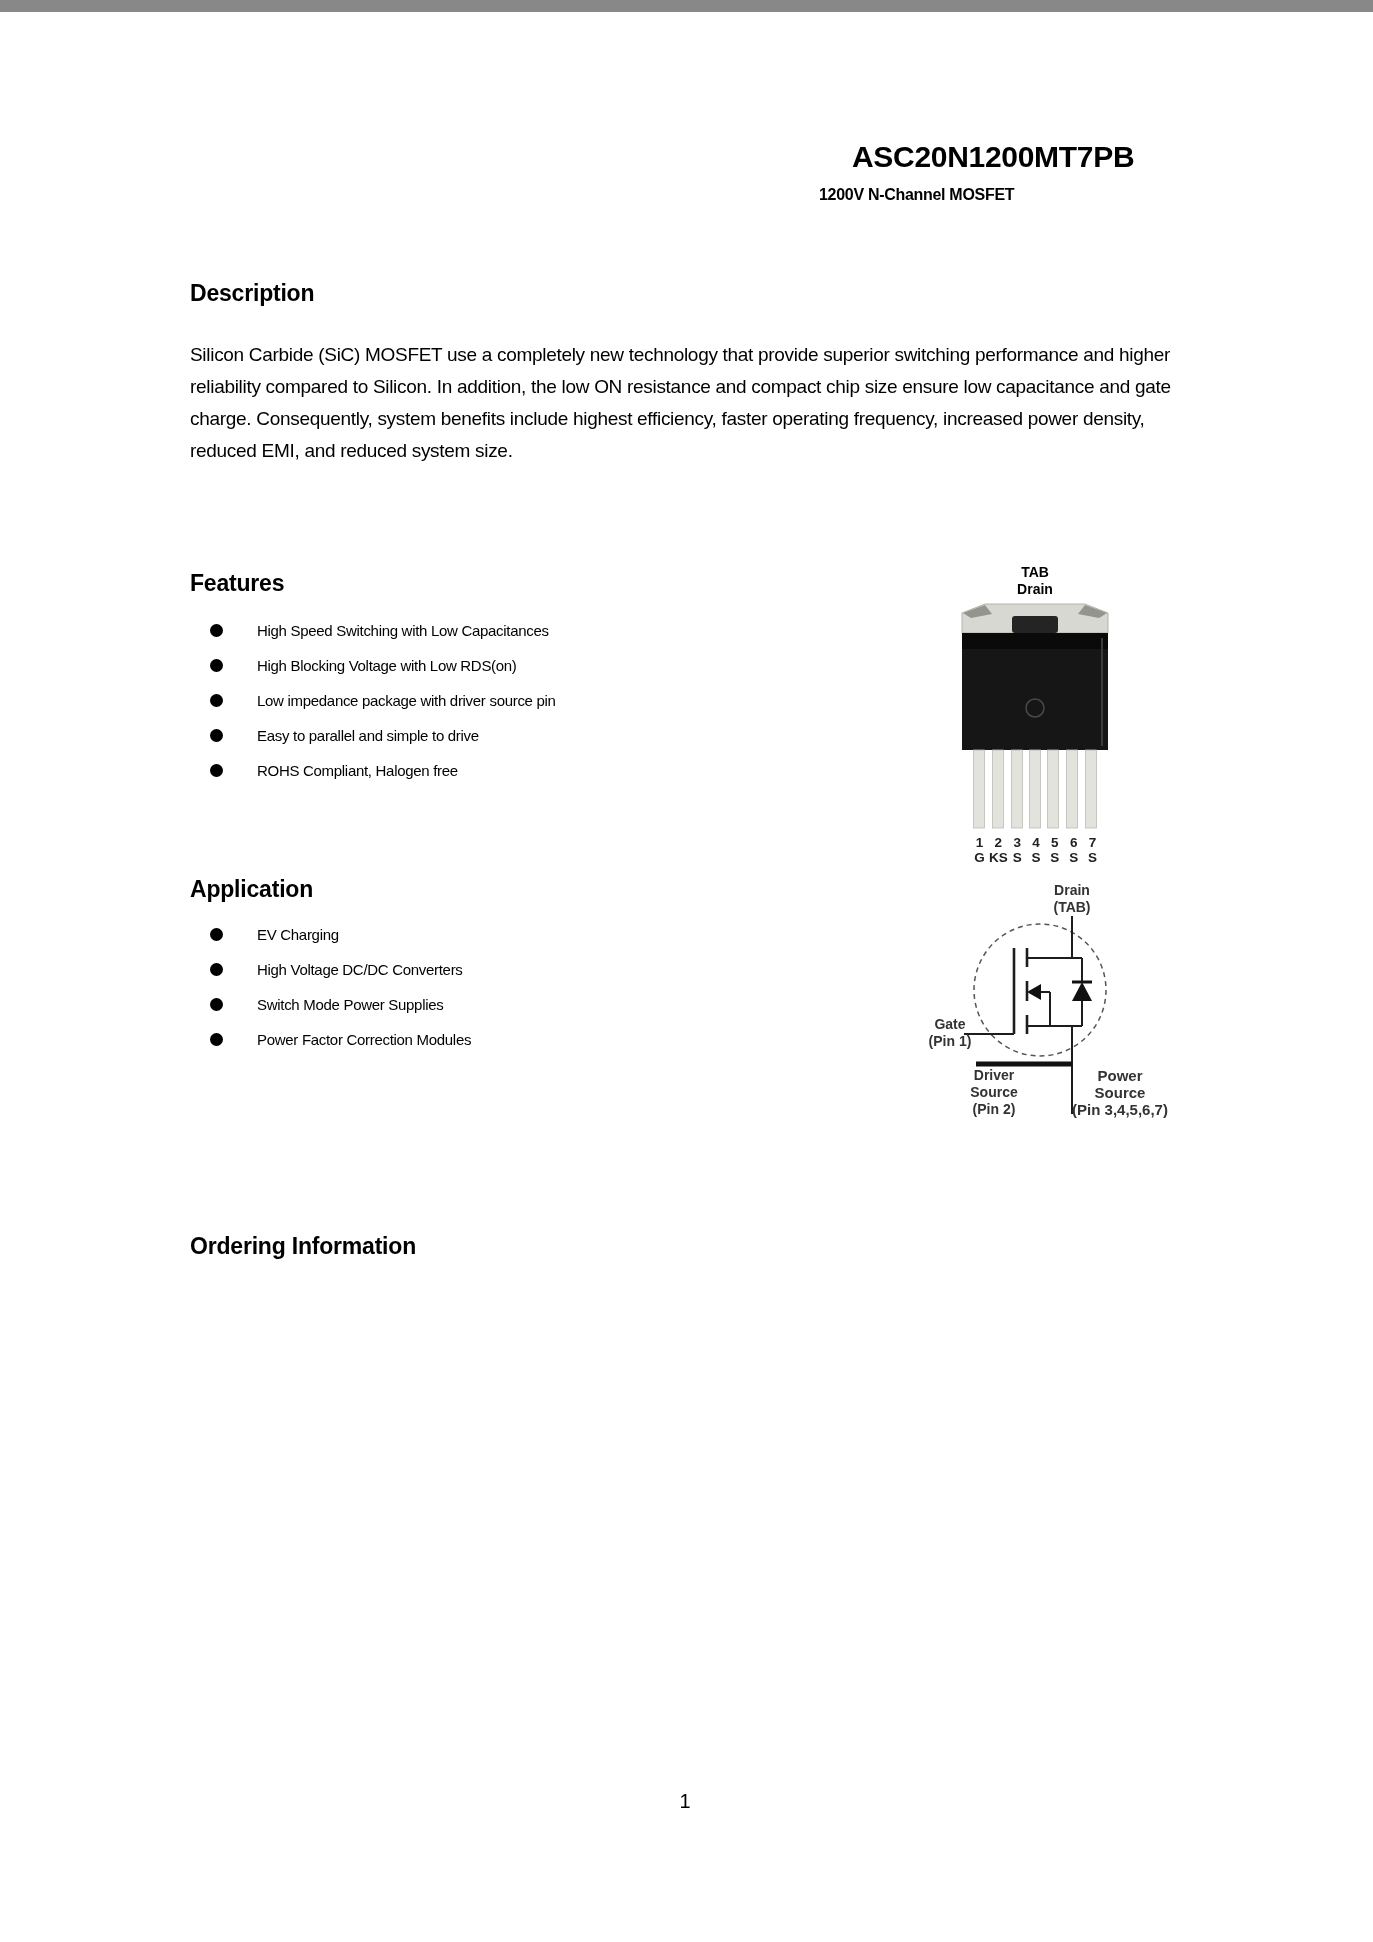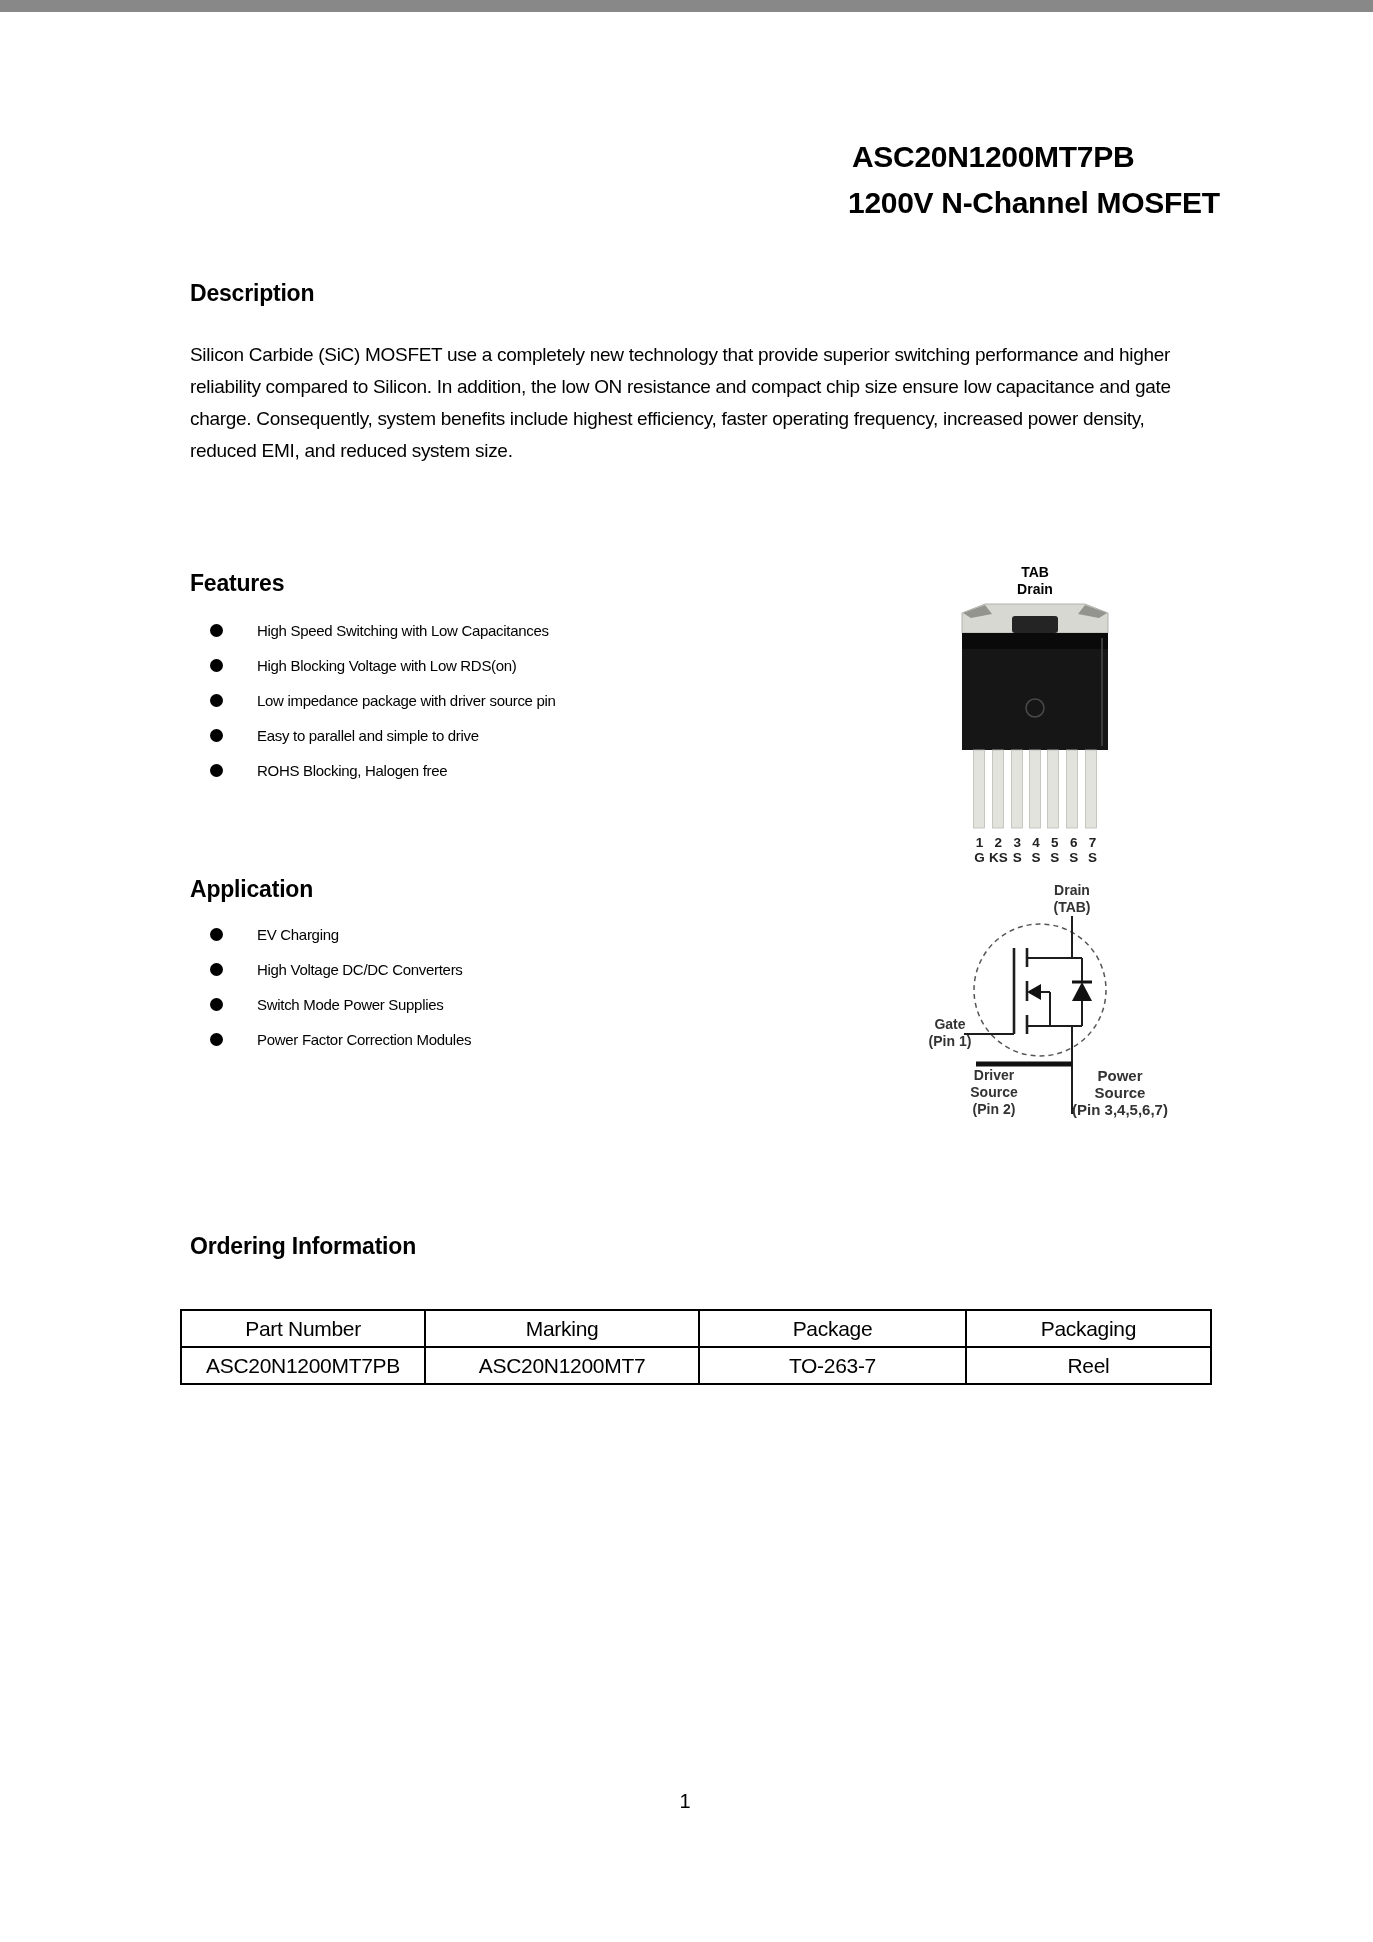--- a/index.html
+++ b/index.html
@@ -9,21 +9,21 @@
     width:1373px; height:1942px;
     margin:12px auto;
     background:#ffffff;
     font-family:"Liberation Sans", sans-serif;
     color:#000;
     overflow:hidden;
   }
 
   
   .doc-title { position:absolute; left:852px; top:128px; font-size:30px; font-weight:bold; letter-spacing:-0.3px; }
-  .doc-subtitle { position:absolute; left:848px; top:174px; font-size:30px; font-weight:bold; letter-spacing:-0.3px; }
+  .doc-subtitle { position:absolute; left:819px; top:174px; font-size:16px; font-weight:bold; letter-spacing:-0.3px; }
 
   
   .sec-heading { position:absolute; left:190px; font-size:23px; font-weight:bold; letter-spacing:-0.2px; }
   #desc-heading { top:268px; }
   #feat-heading { top:558px; }
   #app-heading  { top:864px; }
   #order-heading{ top:1221px; }
 
   .desc-body {
     position:absolute; left:190px; top:327px; width:1008px;
@@ -95,21 +95,21 @@
         <span class="bullet-text">Low impedance package with driver source pin</span>
       </li>
 
       <li class="bullet-item">
         <span class="dot"></span>
         <span class="bullet-text">Easy to parallel and simple to drive</span>
       </li>
 
       <li class="bullet-item">
         <span class="dot"></span>
-        <span class="bullet-text">ROHS Blocking, Halogen free</span>
+        <span class="bullet-text">ROHS Compliant, Halogen free</span>
       </li>
     </ul>
 
   <div class="pkg-figure">
     <div class="pkg-label">TAB</div>
     <div class="pkg-label">Drain</div>
     <svg class="pkg-svg" width="170" height="230" viewBox="0 0 170 230">
 
       <polygon points="12,11 35,2 135,2 158,11 158,31 12,31" fill="#d8d8d3" stroke="#b2b2ad" stroke-width="1"></polygon>
       <polygon points="13,11 35,3 42,12 21,16" fill="#94948e"></polygon>
@@ -240,40 +240,16 @@
     <div class="c-label lbl-power">
 
     <div>Power</div>
         <div>Source</div>
         <div>(Pin 3,4,5,6,7)</div>
       </div>
   </div>
 
   <div class="sec-heading" id="order-heading">Ordering Information</div>
 
-  <table class="order-table">
-    <colgroup>
-      <col style="width:23.7%">
-        <col style="width:26.6%">
-        <col style="width:25.9%">
-        <col style="width:23.8%">
-    </colgroup>
-    <tbody>
-      <tr>
-
-      <td>Part Number</td>
-          <td>Marking</td>
-          <td>Package</td>
-          <td>Packaging</td>
-        </tr>
-      <tr>
-
-      <td>ASC20N1200MT7PB</td>
-          <td>ASC20N1200MT7</td>
-          <td>TO-263-7</td>
-          <td>Reel</td>
-        </tr>
-    </tbody>
-  </table>
 
   <div class="page-number">1</div>
 
 </div>
 
 </body></html>

